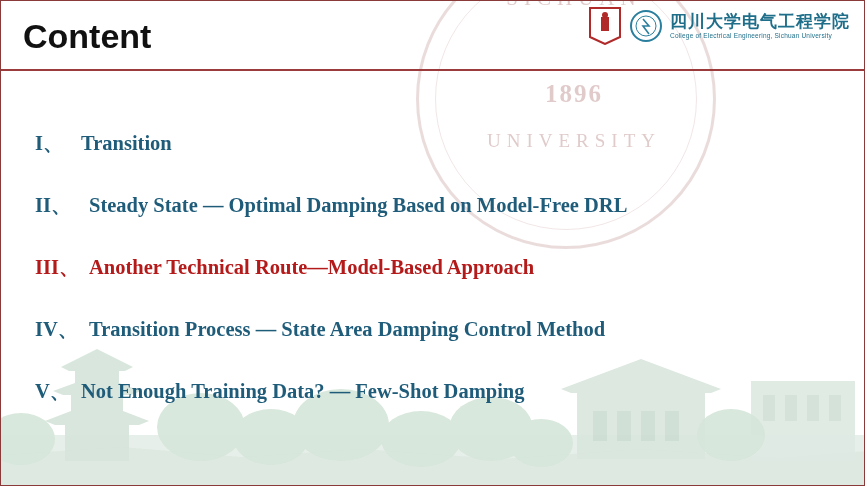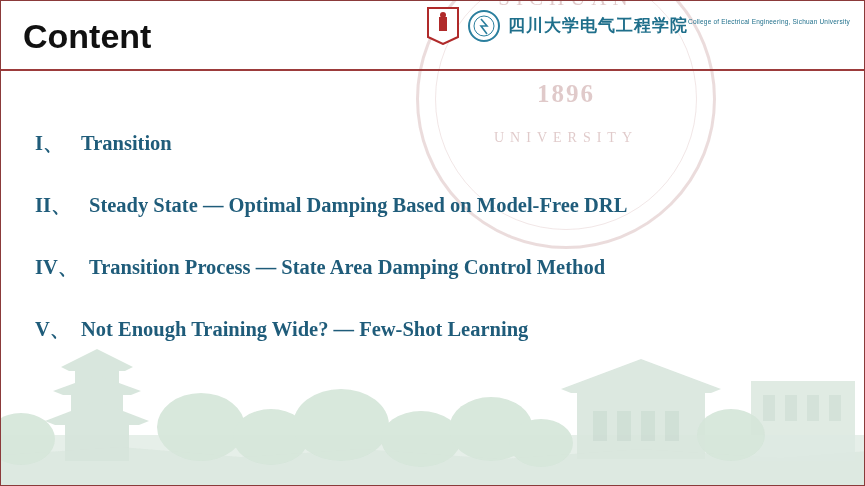--- a/index.html
+++ b/index.html
@@ -37,41 +37,41 @@
     position: absolute;
     top: 16px;
     left: 16px;
     right: 16px;
     bottom: 16px;
     border-radius: 50%;
     border: 1px solid rgba(190, 140, 140, 0.22);
   }
   .seal-text-top, .seal-text-bottom, .seal-year {
     position: absolute;
-    left: 0;
+    left: 8px;
     width: 100%;
     text-align: center;
     color: rgba(178, 122, 122, 0.40);
     font-family: "Liberation Serif", serif;
     letter-spacing: 6px;
     pointer-events: none;
   }
   .seal-text-top {
     top: 34px;
     font-size: 21px;
   }
   .seal-year {
     top: 128px;
     font-size: 25px;
     font-weight: bold;
     letter-spacing: 2px;
   }
   .seal-text-bottom {
     top: 178px;
-    font-size: 14px;
+    font-size: 19px;
   }
 
   
   .campus {
     position: absolute;
     left: 0;
     right: 0;
     bottom: 0;
     height: 170px;
     pointer-events: none;
@@ -106,20 +106,21 @@
     display: flex;
     align-items: center;
     gap: 7px;
   }
   .logo-emblem {
     width: 34px;
     height: 38px;
   }
   .logo-text {
     display: flex;
+    flex-direction: column;
     line-height: 1.05;
   }
   .logo-cn {
     font-family: "Liberation Serif", serif;
     font-size: 17px;
     font-weight: bold;
     color: #1f6f8b;
     letter-spacing: 1px;
   }
   .logo-en {
@@ -239,25 +240,29 @@
     <div class="item">
       <span class="num">I、</span>
       <span>Transition</span>
     </div>
 
     <div class="item wide">
       <span class="num">II、</span>
       <span>Steady State — Optimal Damping Based on Model-Free DRL</span>
     </div>
 
+    <div class="item wide highlight">
+      <span class="num">III、</span>
+      <span>Another Technical Route—Model-Based Approach</span>
+    </div>
 
     <div class="item wide">
       <span class="num">IV、</span>
       <span>Transition Process — State Area Damping Control Method</span>
     </div>
 
     <div class="item">
       <span class="num">V、</span>
-      <span>Not Enough Training Wide? — Few-Shot Learning</span>
+      <span>Not Enough Training Data? — Few-Shot Damping</span>
     </div>
 
   </div>
 </div>
 
 </body></html>

